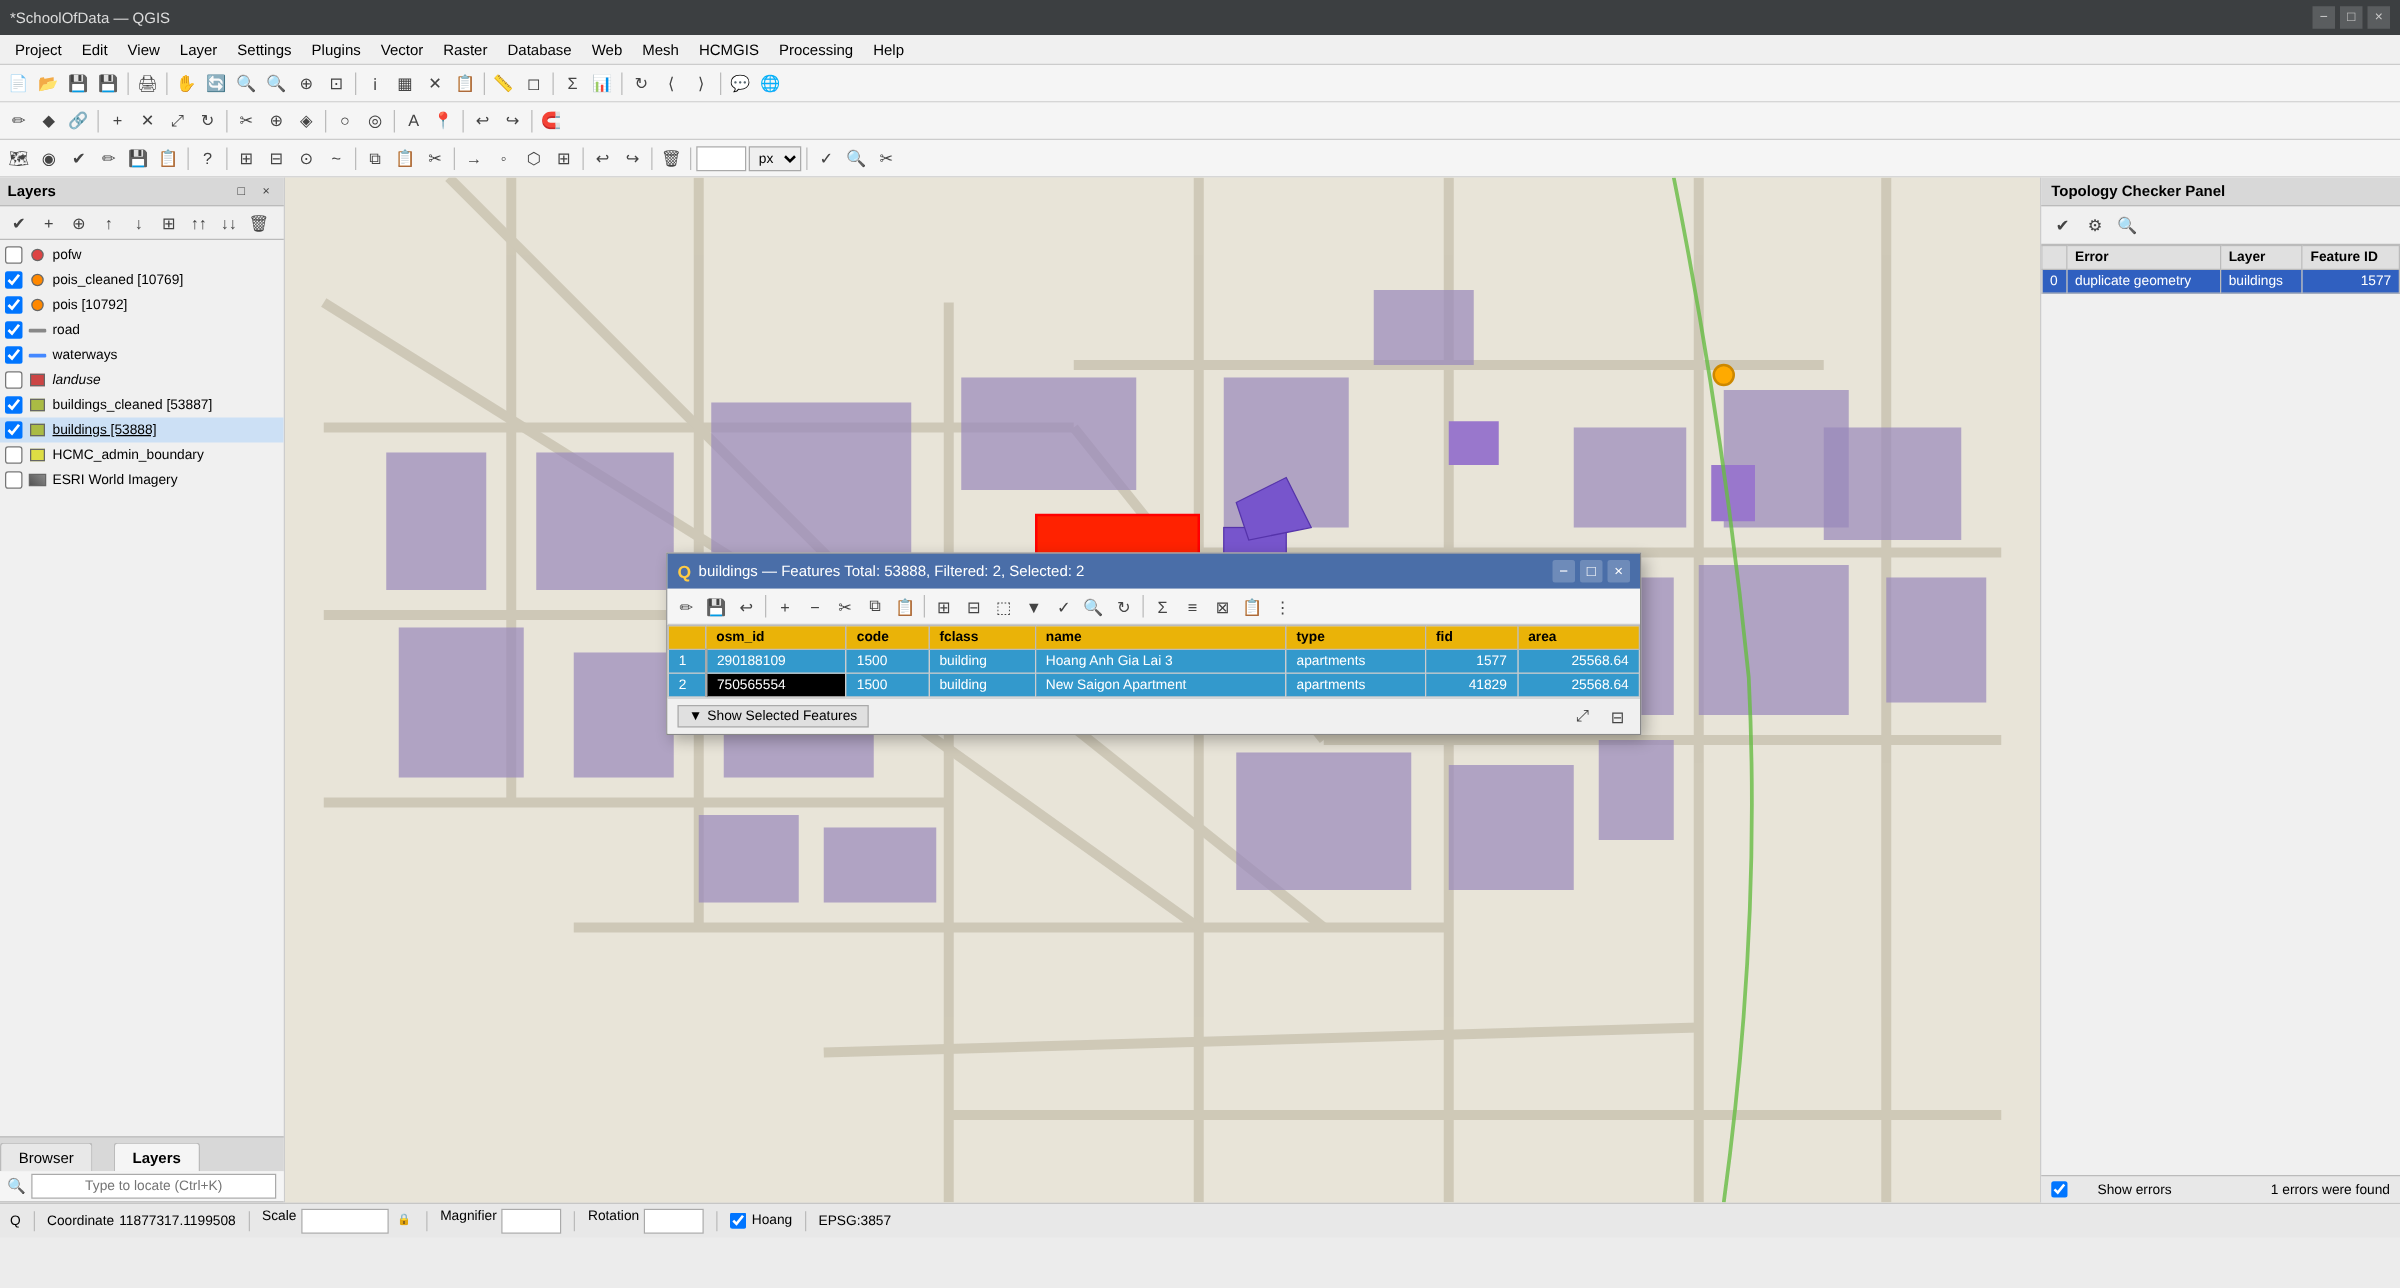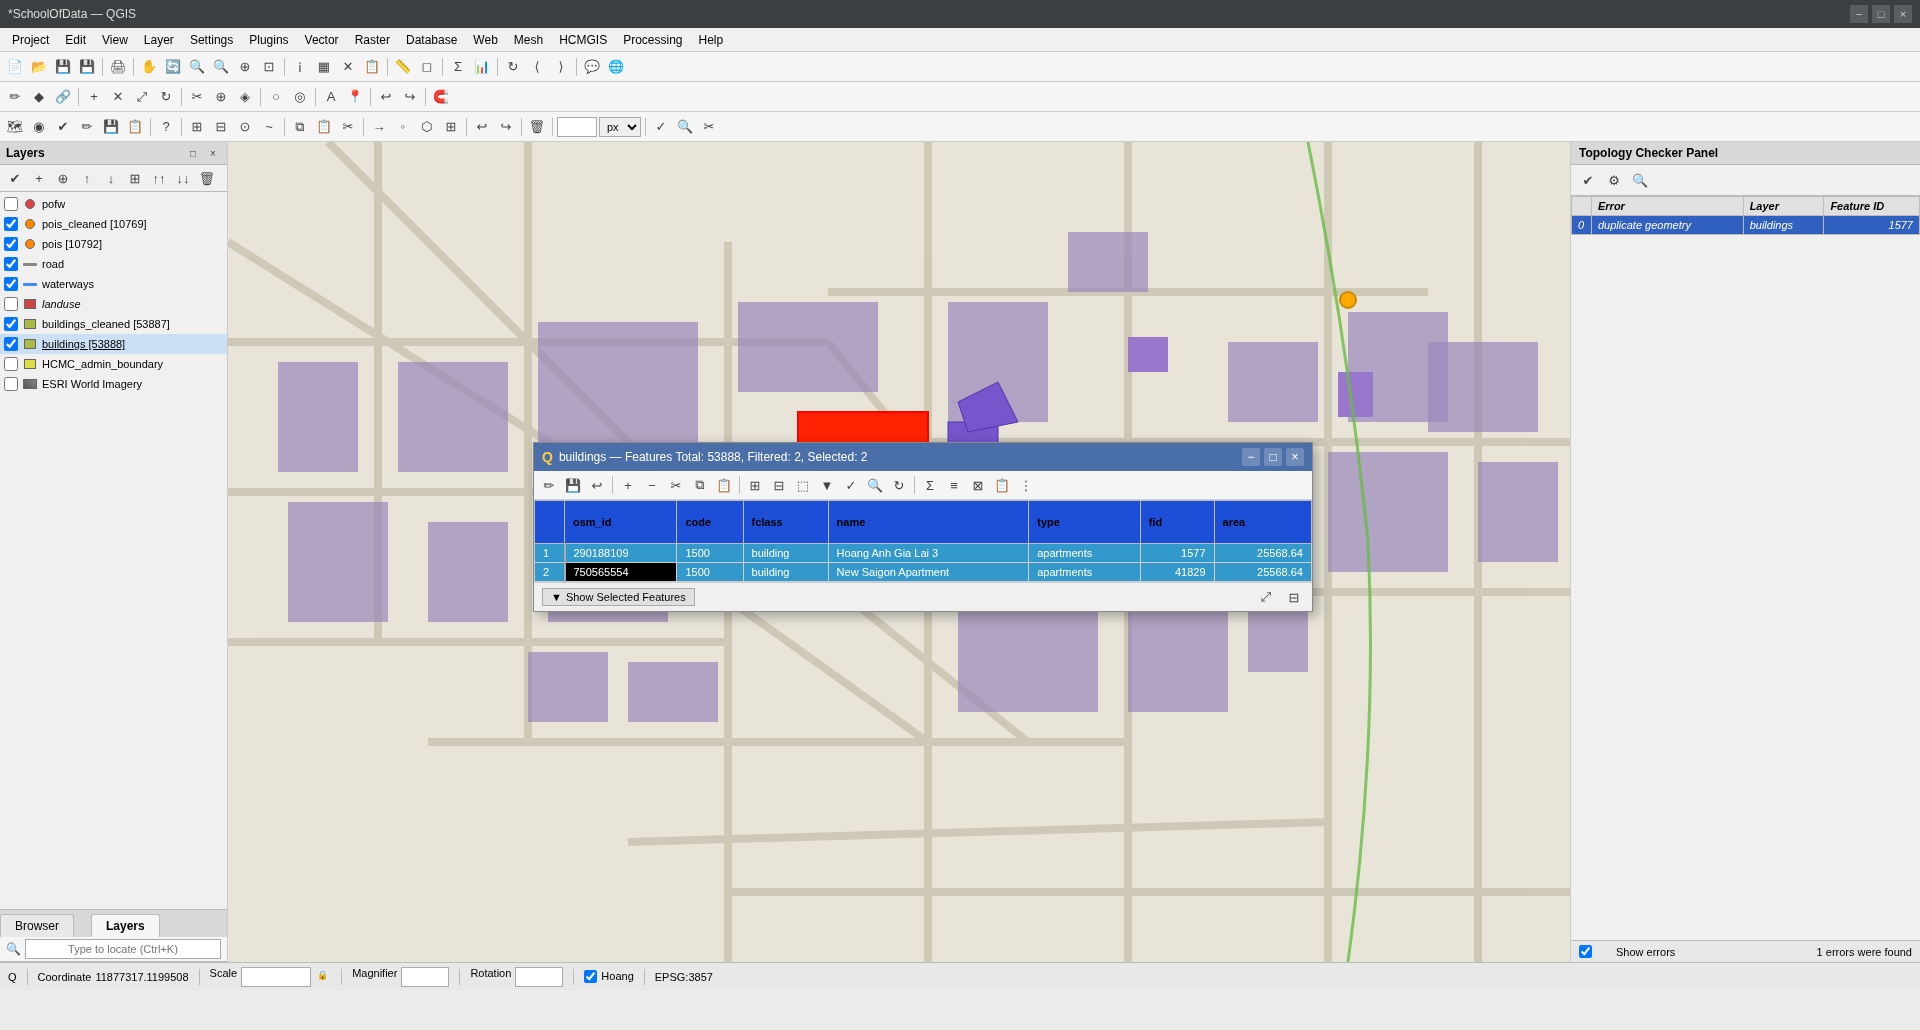--- a/index.html
+++ b/index.html
@@ -66,28 +66,28 @@
     .swatch-circle { width: 10px; height: 10px; border-radius: 50%; border: 1px solid #666; }
     .swatch-rect { width: 12px; height: 10px; border: 1px solid #666; }
 
     
     #map-area {
       flex: 1; background: #e8e4d8; position: relative; overflow: hidden;
     }
 
     
     #topology-panel {
-      width: 350px; background: #f0f0f0; border-left: 1px solid #ccc;
+      width: 288px; background: #f0f0f0; border-left: 1px solid #ccc;
       display: flex; flex-direction: column; flex-shrink: 0;
     }
     #topology-header {
       background: #d8d8d8; padding: 4px 8px; border-bottom: 1px solid #bbb; font-weight: bold; font-size: 12px;
     }
     #topology-toolbar { display: flex; gap: 4px; padding: 4px 6px; border-bottom: 1px solid #bbb; }
-    #topology-table { flex: 1; overflow: auto; font-style: italic; }
+    #topology-table { flex: 1; overflow: auto; }
     .topo-table { width: 100%; border-collapse: collapse; font-size: 11px; }
     .topo-table th { background: #e0e0e0; border: 1px solid #bbb; padding: 3px 6px; text-align: left; font-weight: bold; }
     .topo-table td { border: 1px solid #bbb; padding: 3px 6px; }
     .topo-table tr.selected td { background: #3060c0; color: white; }
     .topo-row-num { color: #555; font-size: 11px; }
 
     
     #bottom-tabs {
       display: flex; background: #d8d8d8; border-top: 1px solid #bbb; height: 28px; align-items: flex-end;
     }
@@ -122,21 +122,21 @@
     #attr-dialog-titlebar {
       display: flex; align-items: center; justify-content: space-between;
       background: #4a6ea8; color: white; padding: 4px 8px; height: 28px;
     }
     #attr-dialog-titlebar .dialog-title { font-size: 12px; }
     #attr-dialog-titlebar .dialog-controls { display: flex; gap: 4px; }
     #attr-dialog-titlebar .dlg-btn { width: 18px; height: 18px; background: rgba(255,255,255,0.2); border: none; color: white; cursor: pointer; display: flex; align-items: center; justify-content: center; font-size: 12px; border-radius: 2px; }
     #attr-toolbar { display: flex; align-items: center; padding: 3px 4px; gap: 2px; border-bottom: 1px solid #ccc; background: #f5f5f5; }
     #attr-table-wrap { overflow: auto; flex: 1; }
     .attr-table { width: 100%; border-collapse: collapse; font-size: 11px; }
-    .attr-table th { background: #1d4ed8; border: 1px solid #bbb; padding: 15px 8px; text-align: left; font-weight: bold; white-space: nowrap; }
+    .attr-table th { background: #eab308; border: 1px solid #bbb; padding: 3px 8px; text-align: left; font-weight: bold; white-space: nowrap; }
     .attr-table td { border: 1px solid #ccc; padding: 3px 8px; white-space: nowrap; }
     .attr-table tr.selected td { background: #3399cc; color: white; }
     .attr-table .row-num { background: #e0e0e0; color: #555; border-right: 2px solid #aaa; }
     #attr-footer { display: flex; align-items: center; padding: 4px 8px; border-top: 1px solid #ccc; background: #f0f0f0; gap: 8px; }
     #attr-footer .filter-btn { display: flex; align-items: center; gap: 4px; padding: 2px 8px; background: #e0e0e0; border: 1px solid #aaa; cursor: pointer; font-size: 11px; }
 
     
     .map-svg { position: absolute; top: 0; left: 0; width: 100%; height: 100%; }
 
     

